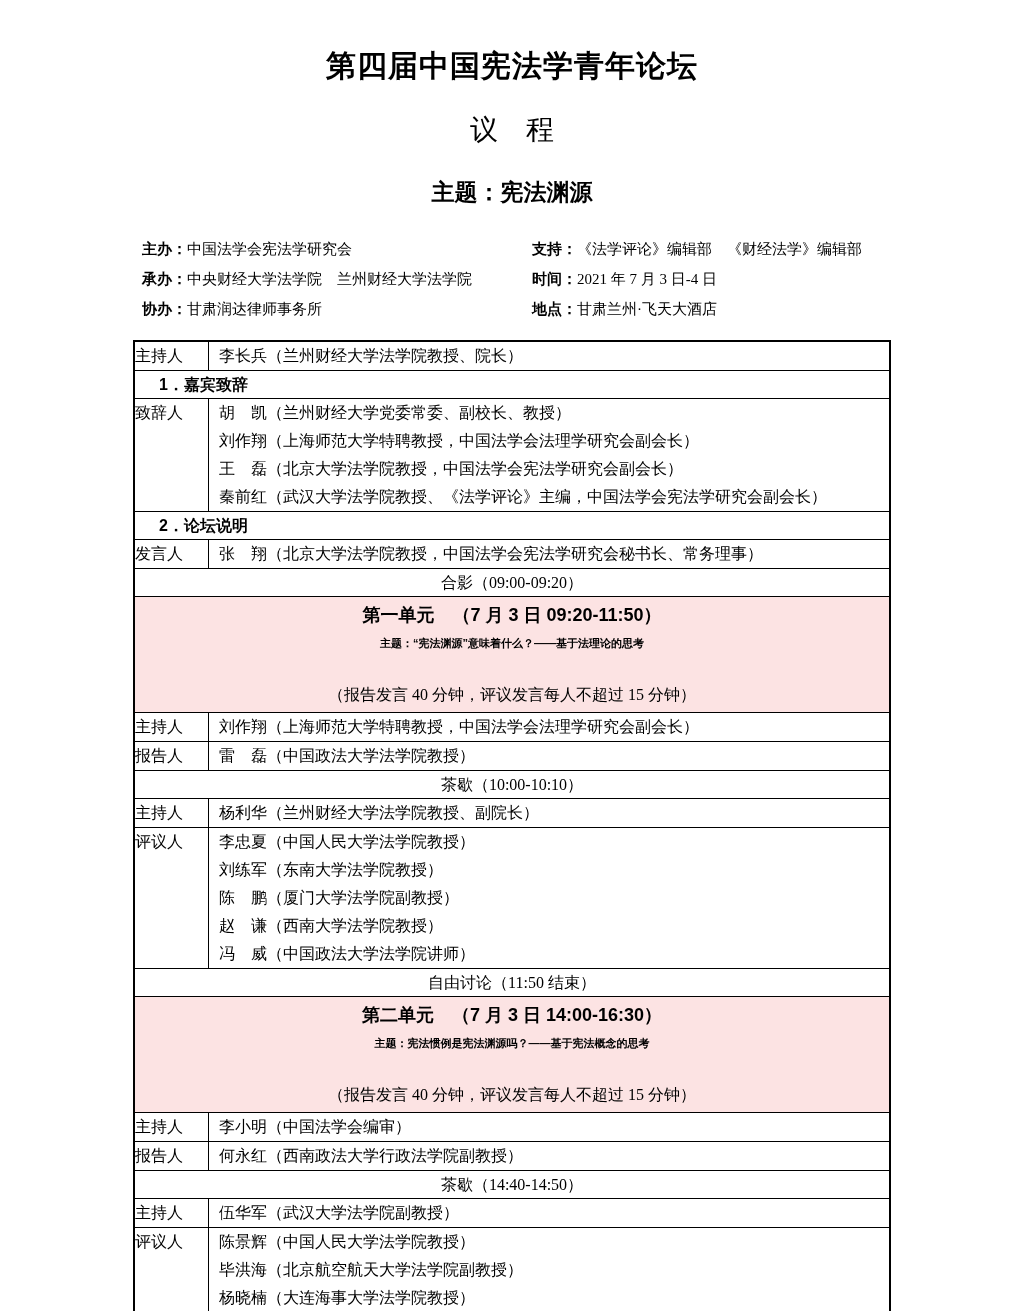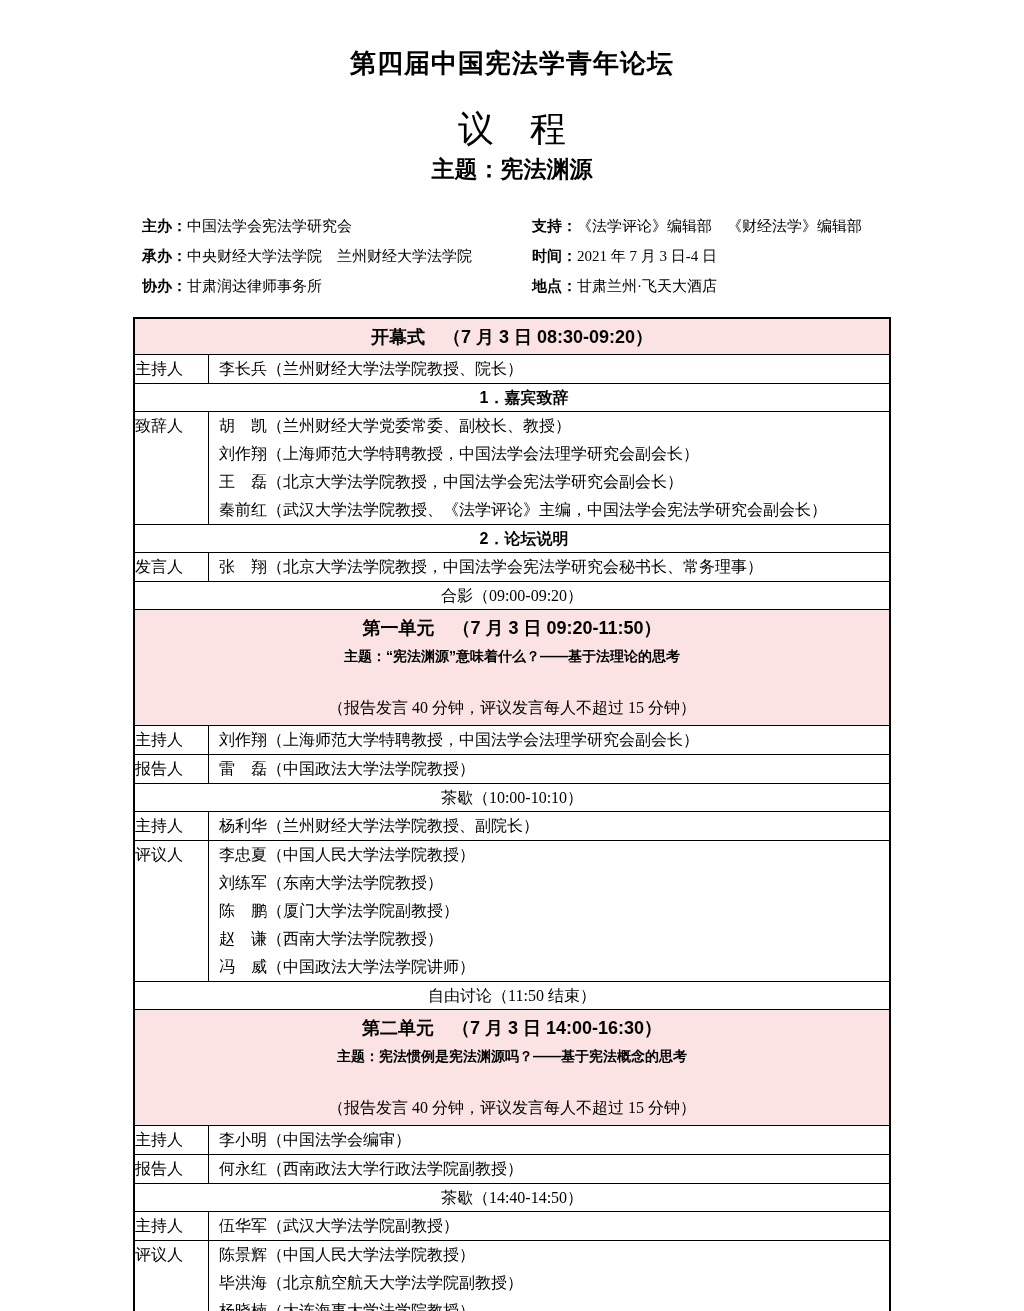--- a/index.html
+++ b/index.html
@@ -9,34 +9,35 @@
     height: 1311px;
     overflow: hidden;
     font-family: "Liberation Serif", "DejaVu Serif", serif;
     color: #000;
   }
   .page { padding-top: 46px; }
 
   
   .doc-title {
     text-align: center;
-    font-size: 26px;
+    font-size: 30px;
     font-weight: bold;
     letter-spacing: 1px;
   }
   .doc-subtitle {
     text-align: center;
-    font-size: 36px;
+    font-size: 28px;
     font-weight: normal;
     margin-top: 24px;
   }
   .doc-theme {
     text-align: center;
     font-size: 23px;
     font-weight: bold;
+    margin-top: 28px;
   }
 
   
   .info {
     width: 740px;
     margin: 26px auto 0;
     display: flex;
   }
   .info-col { display: flex; flex-direction: column; }
   .info-col.left  { width: 390px; }
@@ -66,21 +67,21 @@
   }
   .sec-line { line-height: 28px; }
   .sec-line.bold {
     font-family: "Liberation Sans", "DejaVu Sans", sans-serif;
     font-weight: bold;
     font-size: 18px;
   }
   .sec-line.sub {
     font-family: "Liberation Sans", "DejaVu Sans", sans-serif;
     font-weight: bold;
-    font-size: 14px;
+    font-size: 11px;
   }
   .sec-line.note {
     font-family: "Liberation Serif", "DejaVu Serif", serif;
     font-weight: normal;
     font-size: 16px;
     margin-top: 24px;
   }
 
   .row.labeled { display: flex; align-items: stretch; }
   .cell-label {
@@ -89,21 +90,20 @@
     border-right: 1px solid #000;
   }
   .cell-content { flex: 1; padding-left: 10px; padding-right: 6px; }
   .tline { line-height: 28px; }
 
   .row.heading {
     font-family: "Liberation Sans", "DejaVu Sans", sans-serif;
     font-weight: bold;
     line-height: 27px;
     padding-left: 24px;
-    text-align: center;
   }
   .row.center {
     text-align: center;
     line-height: 27px;
   }
 </style>
 </head>
 <body>
 
 <div class="page">
@@ -118,23 +118,20 @@
         <div class="info-row"><span class="info-label">协办：</span><span class="info-value">甘肃润达律师事务所</span></div>
       </div>
     <div class="info-col right" id="info-right">
         <div class="info-row"><span class="info-label">支持：</span><span class="info-value">《法学评论》编辑部　《财经法学》编辑部</span></div>
         <div class="info-row"><span class="info-label">时间：</span><span class="info-value">2021 年 7 月 3 日-4 日</span></div>
         <div class="info-row"><span class="info-label">地点：</span><span class="info-value">甘肃兰州·飞天大酒店</span></div>
       </div>
   </div>
 
   <div class="agenda" id="agenda">
-      <div class="row section">
-        <div class="sec-line bold">开幕式　（7 月 3 日  08:30-09:20）</div>
-      </div>
       <div class="row labeled">
         <div class="cell-label tline">主持人</div>
         <div class="cell-content">
           <div class="tline">李长兵（兰州财经大学法学院教授、院长）</div>
         </div>
       </div>
       <div class="row heading">1．嘉宾致辞</div>
       <div class="row labeled">
         <div class="cell-label tline">致辞人</div>
         <div class="cell-content">

